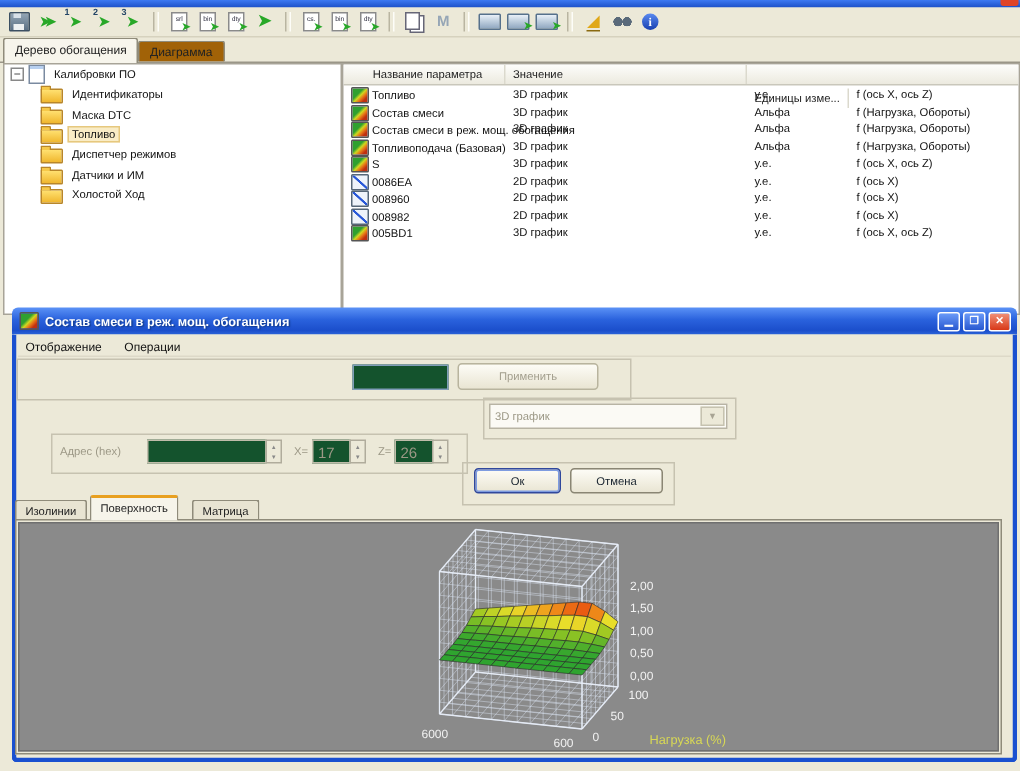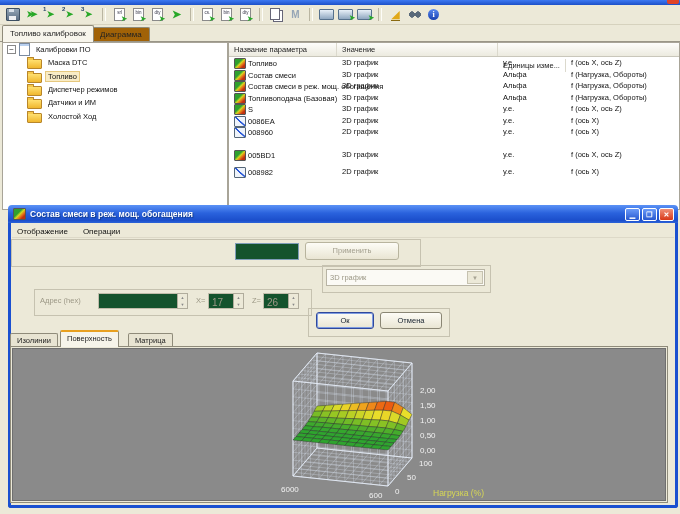--- a/index.html
+++ b/index.html
@@ -170,32 +170,36 @@
         <span class="i-chart">◢</span>
       </div>
       <div class="tbtn">
         <div class="i-bino"></div>
       </div>
       <div class="tbtn">
         <div class="i-info">i</div>
       </div>
     </div>
 
-  <div class="abs mtab active" style="left:2px">Топливо калибровок</div>
+  <div class="abs mtab active" style="left:2px">Дерево обогащения</div>
   <div class="abs mtab" style="left:92px">Диаграмма</div>
   <div class="abs" id="tabline"></div>
 
   <div class="abs" id="tree">
       <div class="trow">
         <span class="expander">−</span>
         <span class="doc-icon"></span>
         <span class="tlabel">Калибровки ПО</span>
       </div>
       <div class="trow child">
         <span class="folder-icon"></span>
+        <span class="tlabel">Идентификаторы</span>
+      </div>
+      <div class="trow child">
+        <span class="folder-icon"></span>
         <span class="tlabel">Маска DTC</span>
       </div>
       <div class="trow child">
         <span class="folder-icon"></span>
         <span class="tlabel sel">Топливо</span>
       </div>
       <div class="trow child">
         <span class="folder-icon"></span>
         <span class="tlabel">Диспетчер режимов</span>
       </div>
@@ -204,21 +208,21 @@
         <span class="tlabel">Датчики и ИМ</span>
       </div>
       <div class="trow child">
         <span class="folder-icon"></span>
         <span class="tlabel">Холостой Ход</span>
       </div>
     </div>
 
   <div class="abs" id="table">
     <div id="thead">
-        <div class="th" style="left: 0px; width: 108px;">Название параметра</div>
+        <div class="th" style="left: 0px; width: 108px; text-align: center;">Название параметра</div>
         <div class="th" style="left: 108px; width: 161px;">Значение</div>
         <div class="th" style="left: 269px; width: 68px; margin-top: 16px;">Единицы изме...</div>
       </div>
   <div class="tr" style="top: 14px;">
         <div class="td" style="left: 0px; width: 108px;">
           <span class="m3d"></span>
           <span>Топливо</span>
         </div>
         <div class="td" style="left: 108px; width: 161px;">3D график</div>
         <div class="td" style="left: 269px; width: 68px;">у.е.</div>
@@ -271,21 +275,21 @@
       </div>
       <div class="tr" style="top: 83px;">
         <div class="td" style="left: 0px; width: 108px;">
           <span class="m2d"></span>
           <span>008960</span>
         </div>
         <div class="td" style="left: 108px; width: 161px;">2D график</div>
         <div class="td" style="left: 269px; width: 68px;">у.е.</div>
         <div class="td" style="left: 337px; width: 113px;">f (ось X)</div>
       </div>
-      <div class="tr" style="top: 94.5px; margin-top: 28px;">
+      <div class="tr" style="top: 94.5px;">
         <div class="td" style="left: 0px; width: 108px;">
           <span class="m2d"></span>
           <span>008982</span>
         </div>
         <div class="td" style="left: 108px; width: 161px;">2D график</div>
         <div class="td" style="left: 269px; width: 68px;">у.е.</div>
         <div class="td" style="left: 337px; width: 113px;">f (ось X)</div>
       </div>
       <div class="tr" style="top: 106px;">
         <div class="td" style="left: 0px; width: 108px;">

